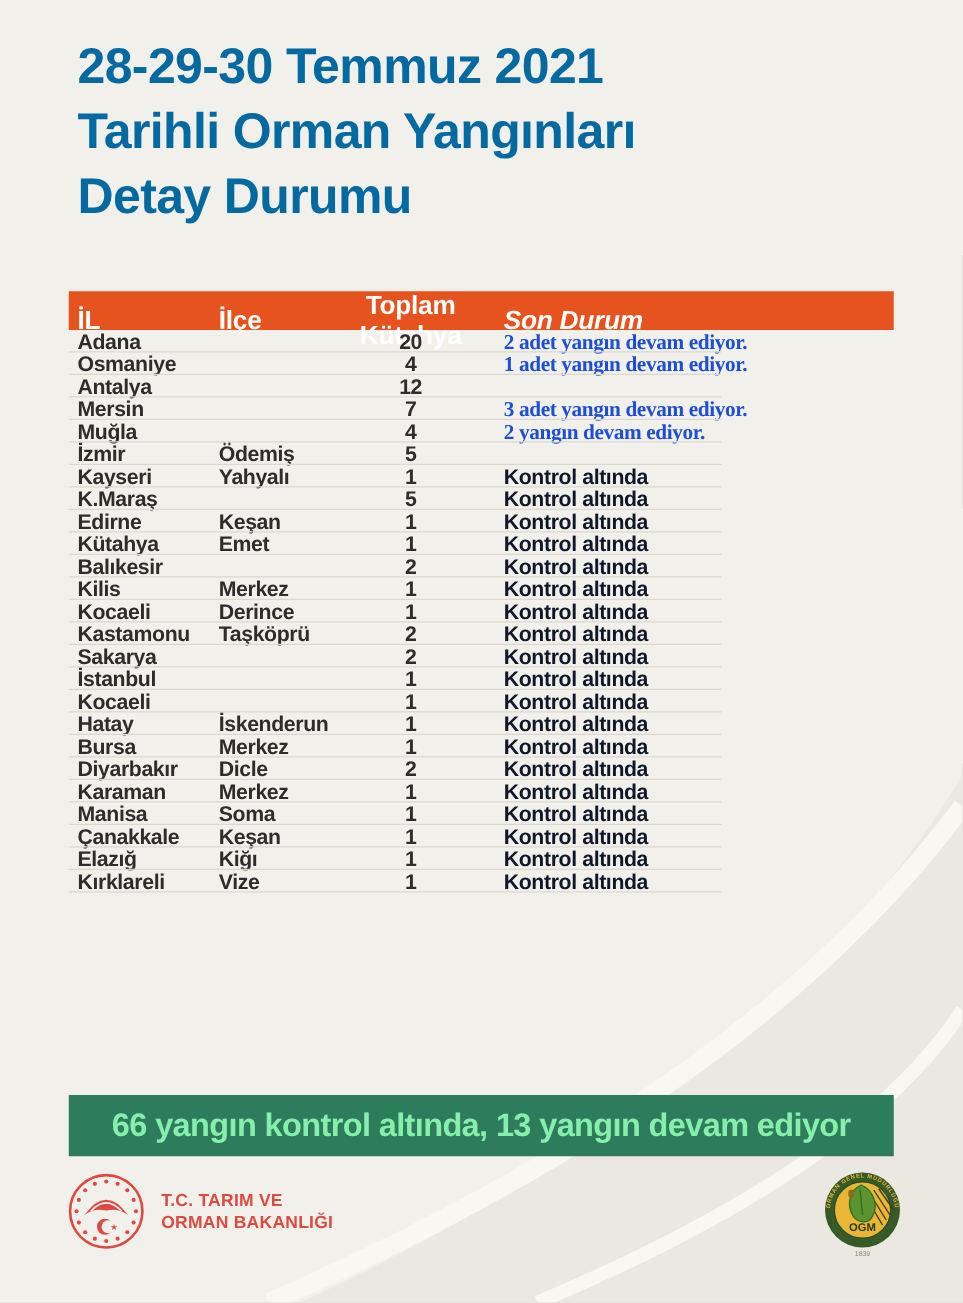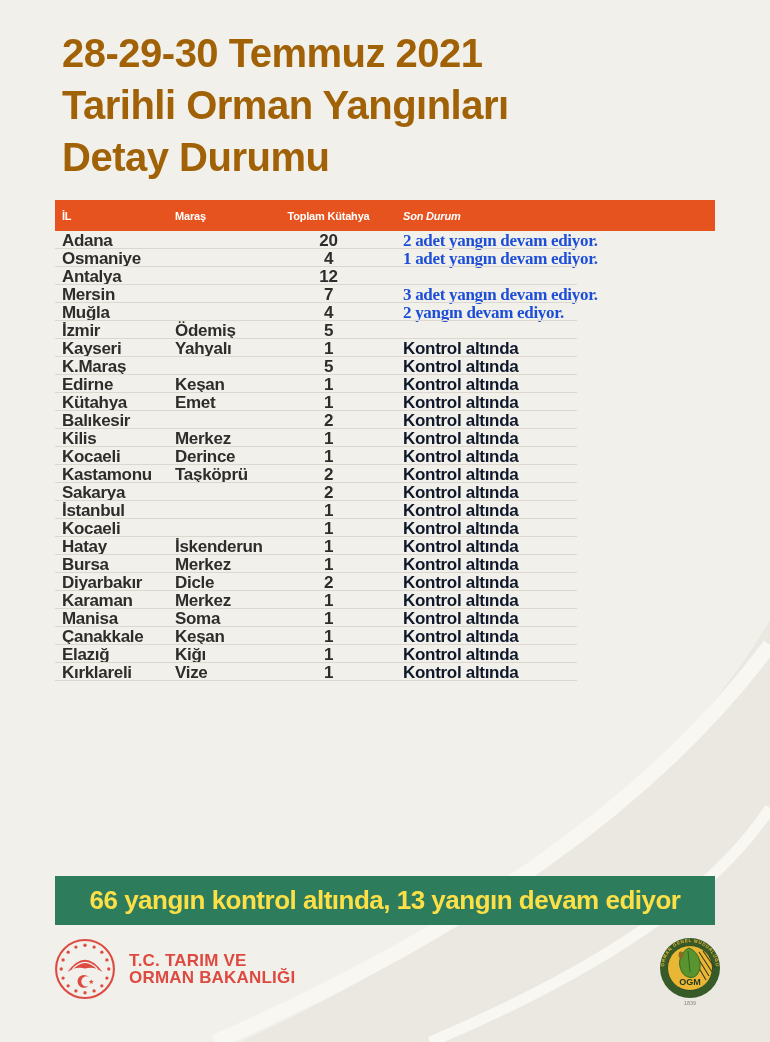--- a/index.html
+++ b/index.html
@@ -8,29 +8,29 @@
     background:#f2f0ea; overflow:hidden;
     font-family:"Liberation Sans", sans-serif;
     -webkit-font-smoothing:antialiased;
   }
   .swoosh { position:absolute; left:0; top:0; width:770px; height:1042px; z-index:0; }
   .content { position:relative; z-index:1; }
 
   .title {
     position:absolute; left:62px; top:27px; width:620px;
     font-size:40px; font-weight:bold; line-height:52px;
-    color:#a16207; letter-spacing:-0.5px; white-space:pre-line;
+    color:#0369a1; letter-spacing:-0.5px; white-space:pre-line;
   }
 
   .table { position:absolute; left:55px; top:200px; width:660px; }
   .thead {
     height:31px; background:#e6531f; color:#ffffff;
     display:grid; grid-template-columns:113px 90px 127px 1fr;
-    align-items:center; font-size:11px; font-weight:bold;
-    padding-left:7px; box-sizing:border-box; letter-spacing:-0.2px;
+    align-items:center; font-size:21px; font-weight:bold;
+    padding-left:7px; box-sizing:border-box; letter-spacing:-0.2px;margin-top:33px;
   }
   .thead .h-num { text-align:center; }
   .thead .h-durum { padding-left:11px;font-style:italic; }
   .row {
     position:relative; height:18px;
     display:grid; grid-template-columns:113px 90px 127px 1fr;
     align-items:center; padding-left:7px; box-sizing:border-box;
     font-size:17px; font-weight:bold; color:#2e2d2b; letter-spacing:-0.3px;
     white-space:nowrap;
   }
@@ -38,31 +38,31 @@
     content:""; position:absolute; left:0; bottom:0;
     width:522px; height:1px; background:#dcd8cf;
   }
   .row .num { text-align:center; }
   .row .durum { padding-left:11px; }
   .durum.red   { color:#1d4ed8;font-family:Liberation Serif, serif; }
   .durum.green { color:#0f172a; }
 
   .summary {
     position:absolute; left:55px; top:876px; width:660px; height:49px;
-    background:#2d7c5c; color:#fde047;
+    background:#2d7c5c; color:#86efac;
     display:flex; align-items:center; justify-content:center;
     font-size:26px; font-weight:bold; letter-spacing:-0.5px;
   }
 
   .footer-left {
     position:absolute; left:54px; top:938px;
     display:flex; align-items:center; gap:13px;
   }
   .ministry-name {
-    font-size:17px; font-weight:bold; color:#dd4a41;
+    font-size:14px; font-weight:bold; color:#dd4a41;
     line-height:17px; letter-spacing:0.2px;
   }
   .ogm { position:absolute; right:48px; top:936px; }
 </style>
 </head>
 <body>
 
 <div class="page">
 
   <svg class="swoosh" viewBox="0 0 770 1042" aria-hidden="true">
@@ -73,21 +73,21 @@
 
   <div class="content">
 
     <div class="title">28-29-30 Temmuz 2021
 Tarihli Orman Yangınları
 Detay Durumu</div>
 
     <div class="table">
       <div class="thead">
         <div class="h-il">İL</div>
-        <div class="h-ilce">Maraş</div>
+        <div class="h-ilce">İlçe</div>
         <div class="h-num">Toplam Kütahya</div>
         <div class="h-durum">Son Durum</div>
       </div>
       <div id="table-body">
     <div class="row">
       <div class="c il">Adana</div>
       <div class="c ilce"></div>
       <div class="c num">20</div>
       <div class="c durum red">2 adet yangın devam ediyor.</div>
     </div>

